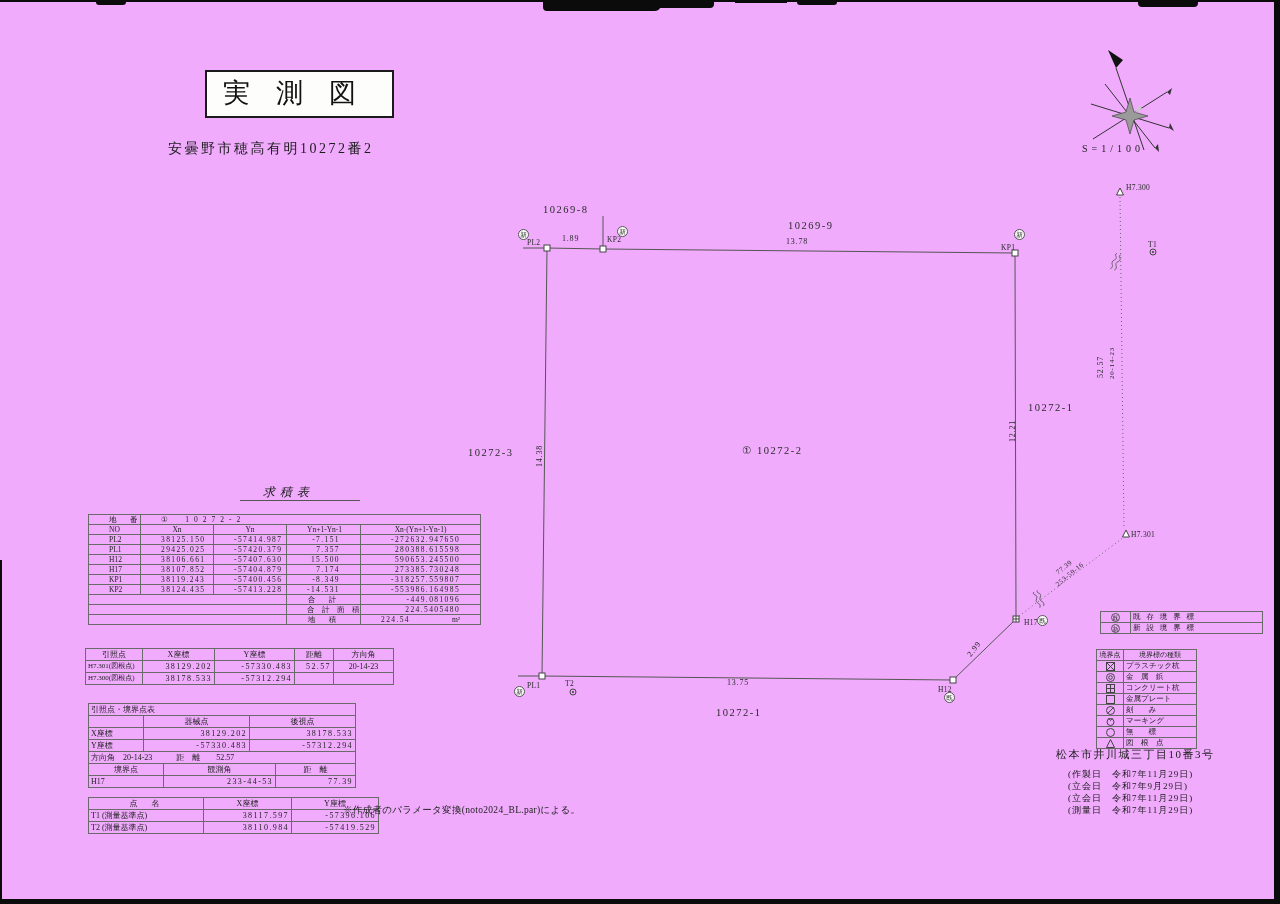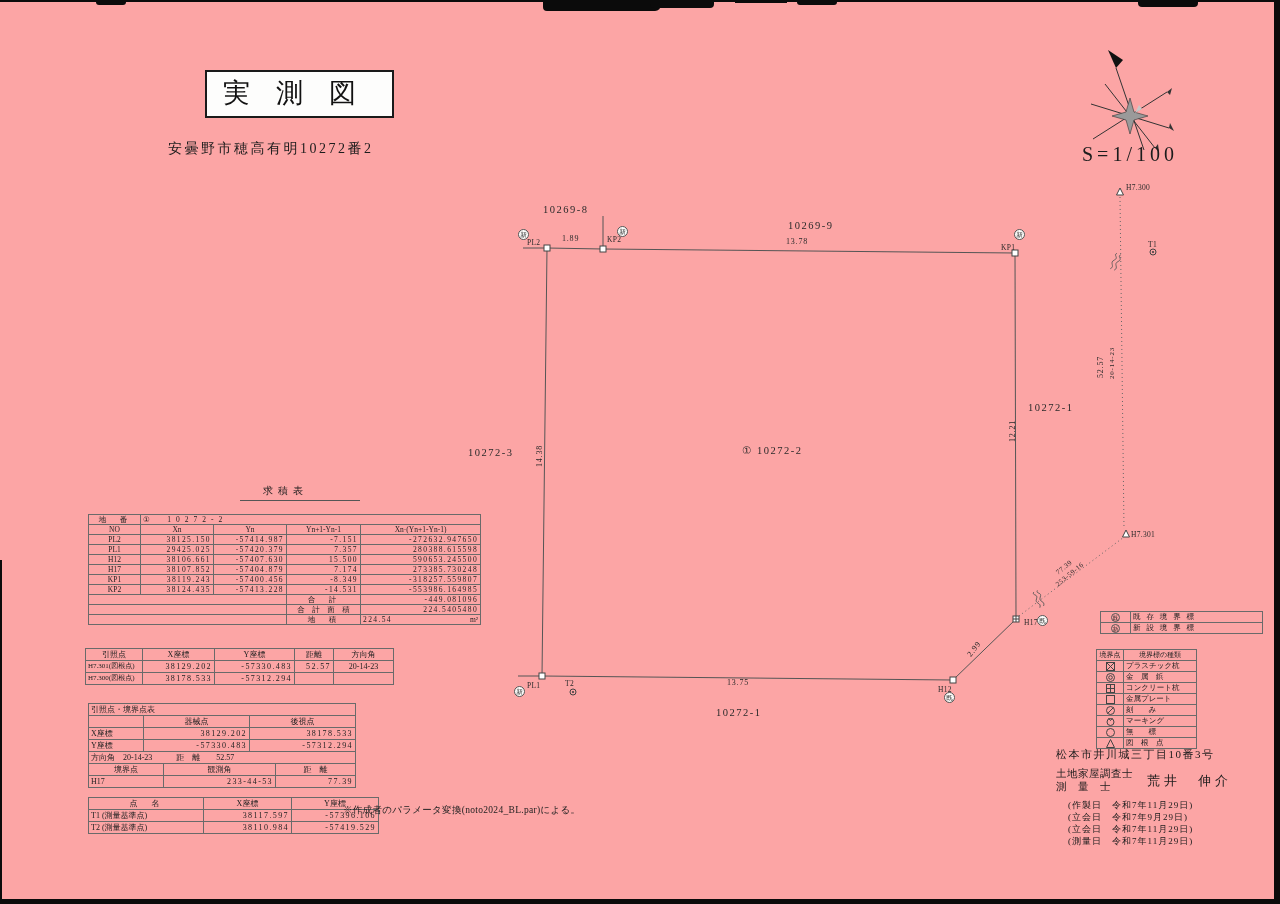--- a/index.html
+++ b/index.html
@@ -1,53 +1,53 @@
 <!DOCTYPE html>
 <html><head>
 <meta charset="utf-8">
 <style>
   html,body{margin:0;padding:0;background:#e9e9e9;}
   .sheet{
     position:relative;width:1280px;height:904px;overflow:hidden;
-    background:#fca5a5;color:#222;
+    background:#f0abfc;color:#222;
     font-family:"Liberation Serif","DejaVu Serif",serif;
   }
   .art{position:absolute;background:#0b0b0b;}
   
   .titlebox{
     position:absolute;left:205px;top:70px;border:2px solid #1a1a1a;
     padding:3px 10px 5px 16px;font-size:27px;letter-spacing:26px;color:#111;
     background:#fdfdfc;
   }
   .address{position:absolute;left:168px;top:140px;font-size:14px;letter-spacing:2.5px;color:#1c1c1c;}
-  .scale{position:absolute;left:1082px;top:143px;font-size:20px;letter-spacing:4px;color:#1c1c1c;}
+  .scale{position:absolute;left:1082px;top:143px;font-size:10px;letter-spacing:4px;color:#1c1c1c;}
   .compass{position:absolute;left:1075px;top:44px;}
   
   .plbl{position:absolute;font-size:10.5px;letter-spacing:1.5px;color:#2a2a2a;white-space:nowrap;}
   .lbl{position:absolute;font-size:8px;letter-spacing:0.8px;color:#2a2a2a;white-space:nowrap;}
   .ptlbl{position:absolute;font-size:7.5px;letter-spacing:0.3px;color:#2a2a2a;white-space:nowrap;}
   .vlbl{position:absolute;font-size:8px;letter-spacing:0.8px;color:#2a2a2a;white-space:nowrap;
         transform:translate(-50%,-50%) rotate(-90deg);}
   .dlbl{position:absolute;font-size:7px;letter-spacing:0.5px;color:#2a2a2a;white-space:nowrap;
         transform:translate(-50%,-50%) rotate(-39deg);text-align:center;line-height:8.5px;}
   .badge{position:absolute;width:11px;height:11px;border:1px solid #555;border-radius:50%;
          font-size:6.5px;line-height:10px;text-align:center;color:#333;background:#fcfcfa;box-sizing:border-box;}
   .mapsvg{position:absolute;left:0;top:0;}
   
   .blk{position:absolute;}
   table{border-collapse:collapse;table-layout:fixed;}
-  .tb td{border:1px solid #6a6a6a;font-size:7.5px;line-height:9px;height:9px;padding:0 2px;
+  .tb td{border:1px solid #6a6a6a;font-size:7.5px;line-height:9px;height:9px;padding:0 20px;
          white-space:nowrap;overflow:hidden;color:#222;}
   .tb2 td{border:1px solid #6a6a6a;font-size:8px;line-height:11px;height:11px;padding:0 2px;
           white-space:nowrap;overflow:hidden;color:#222;}
   .num{letter-spacing:1.4px;text-align:right;}
   .ctr{text-align:center;}
   .sp{letter-spacing:3px;}
   .sp2{letter-spacing:5px;}
-  .ttl{position:absolute;font-size:10px;letter-spacing:5px;color:#1c1c1c;}
+  .ttl{position:absolute;font-size:12px;letter-spacing:5px;color:#1c1c1c;font-style:italic;}
   .underln{position:absolute;border-top:1px solid #555;}
   .note{position:absolute;font-size:9.5px;color:#222;letter-spacing:0.3px;}
   
   .lg td{border:1px solid #6a6a6a;font-size:7.5px;line-height:10px;height:10px;padding:0 2px;
          white-space:nowrap;color:#222;}
   .minibadge{display:inline-block;width:9px;height:9px;border:1px solid #555;border-radius:50%;
              font-size:5.5px;line-height:8px;text-align:center;vertical-align:middle;box-sizing:border-box;}
   .sym{display:block;margin:0 auto;}
   
   .surv{position:absolute;left:1056px;top:747px;width:222px;color:#1c1c1c;}
@@ -473,27 +473,20 @@
               </svg>
         </td>
         <td>図　根　点</td>
       </tr>
     </tbody>
       </table>
   </div>
 
   <div class="surv">
     <div class="addr">松本市井川城三丁目10番3号</div>
-    <div class="row">
-      <div class="roles">
-        <div>土地家屋調査士</div>
-        <div>測　量　士</div>
-      </div>
-      <div class="name">荒井　伸介</div>
-    </div>
     <div class="dates">
       <div>(作製日　令和7年11月29日)</div>
       <div>(立会日　令和7年9月29日)</div>
       <div>(立会日　令和7年11月29日)</div>
       <div>(測量日　令和7年11月29日)</div>
     </div>
   </div>
 
 </div>
 

